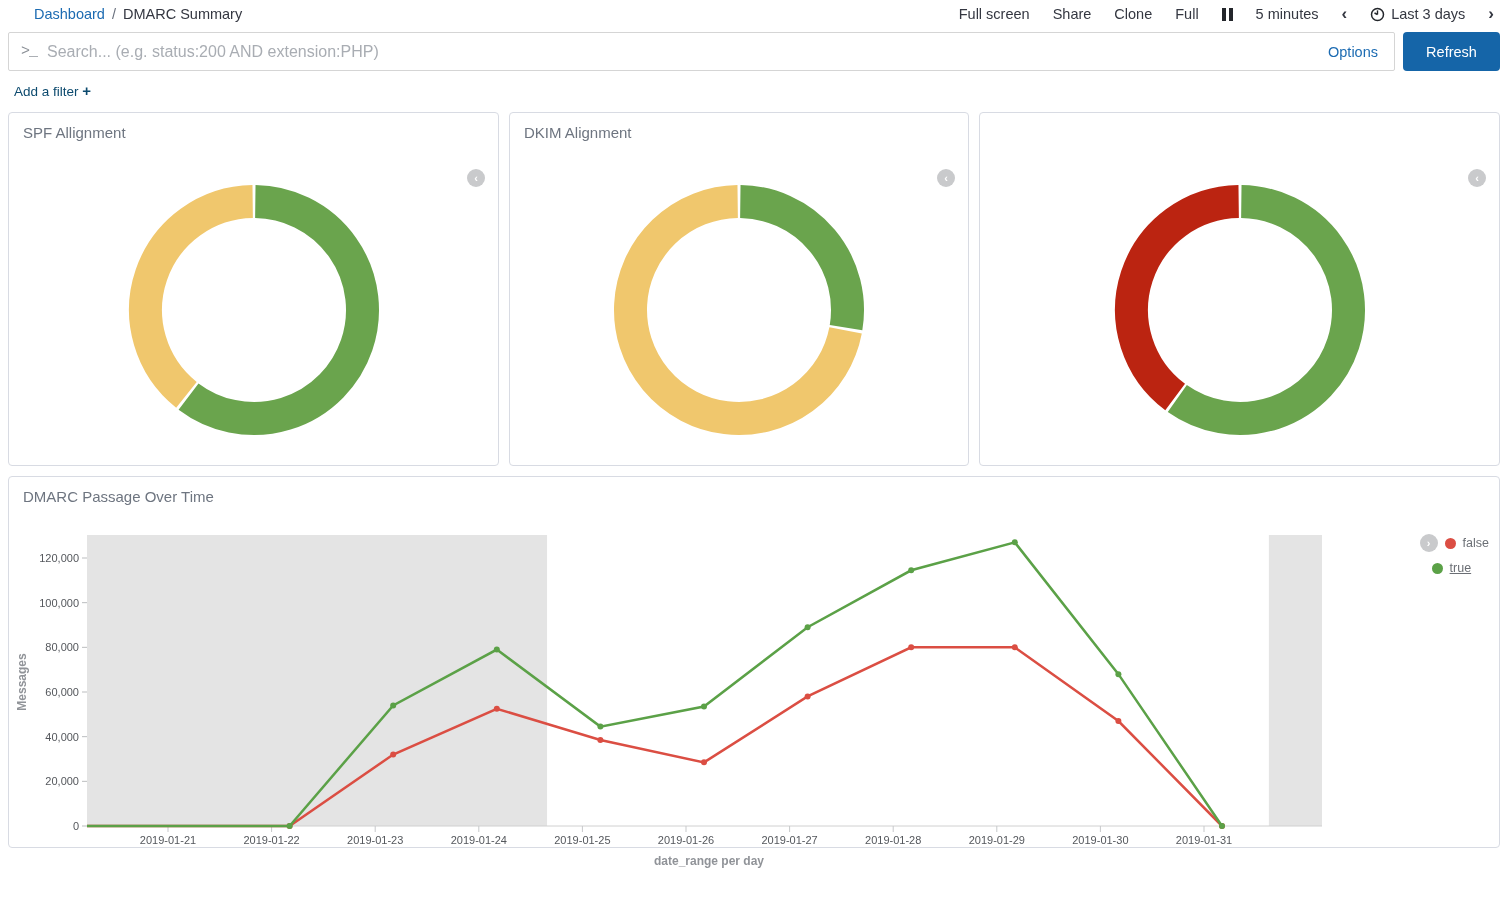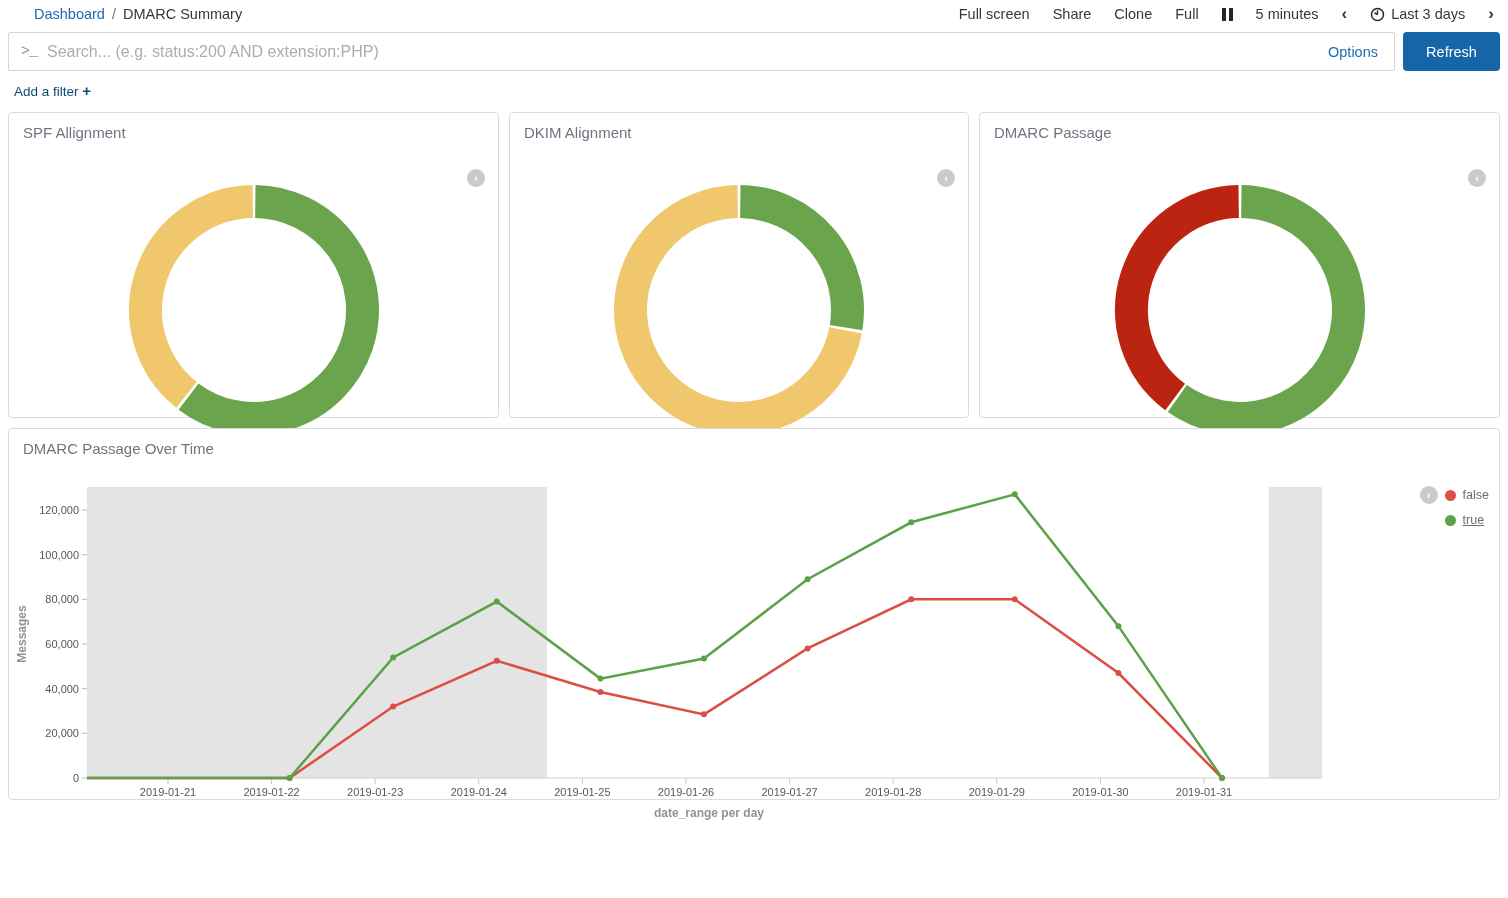--- a/index.html
+++ b/index.html
@@ -33,38 +33,38 @@
   .refresh-btn { width:97px; background:#1565A8; color:#fff; border:none; border-radius:4px;
     font-size:14.5px; font-family:inherit; cursor:pointer; }
 
   
   .filter-row { padding:11px 0 0 14px; font-size:13.5px; }
   .add-filter { color:#0c4a6e; cursor:pointer; }
   .add-filter b { font-size:15px; font-weight:700; }
 
   
   .panel-grid { display:grid; grid-template-columns:491px 460px auto; gap:10px;
-    margin:13px 8px 0 8px; height:306px; }
+    margin:13px 8px 0 8px; height:354px; }
   .panel { border:1px solid #D8DBE3; border-radius:4px; background:#fff; position:relative; }
   .panel-title { padding:11px 14px; font-size:15px; color:#6E7580; }
   .legend-toggle { position:absolute; top:56px; right:13px; width:18px; height:18px;
     border-radius:50%; background:#C9CACC; color:#fff; font-size:11px; font-weight:700;
     display:flex; align-items:center; justify-content:center; cursor:pointer; line-height:1; }
   .donut-svg { position:absolute; top:66px; left:50%; transform:translateX(-50%); }
 
   .big-panel { margin:10px 8px 0 8px; height:372px; border:1px solid #D8DBE3;
     border-radius:4px; background:#fff; position:relative; }
   .chart-svg { position:absolute; left:0; top:50px; }
 
   
   .line-legend { position:absolute; top:57px; right:10px; display:flex;
     flex-direction:column; gap:9px; z-index:2; }
   .line-legend .row { display:flex; align-items:center; gap:7px; font-size:12.5px;
     color:#6B6F75; cursor:pointer; }
-  .line-legend .row.second { margin-left:25px;text-decoration:underline; }
+  .line-legend .row.second { margin-left:12px;text-decoration:underline; }
   .legend-toggle-inline { width:18px; height:18px; border-radius:50%; background:#C9CACC;
     color:#fff; font-size:11px; font-weight:700; display:flex; align-items:center;
     justify-content:center; }
   .dot { width:11px; height:11px; border-radius:50%; display:inline-block; }
 </style>
 </head>
 <body>
 
 <div class="topbar">
   <div class="breadcrumb">
@@ -122,21 +122,20 @@
   </div>
   <div class="panel">
     <div class="panel-title">DKIM Alignment</div>
     <div class="legend-toggle">‹</div>
     <svg class="donut-svg" width="262" height="262" viewBox="0 0 262 262">
         <path d="M 132.32554459062433 22.508097391840963 A 108.5 108.5 0 0 1 238.04925876226866 148.68350074077094" fill="none" stroke="#6AA44D" stroke-width="33"></path>
         <path d="M 237.58525702415028 151.29366859628456 A 108.5 108.5 0 1 1 129.67445540937564 22.508097391840963" fill="none" stroke="#F0C76D" stroke-width="33"></path>
       </svg>
   </div>
   <div class="panel">
-    <div class="panel-title">DMARC Passage</div>
     <div class="legend-toggle">‹</div>
     <svg class="donut-svg" width="262" height="262" viewBox="0 0 262 262">
         <path d="M 132.32554459062433 22.508097391840963 A 108.5 108.5 0 1 1 68.30244775438969 219.5509285236974" fill="none" stroke="#6AA44D" stroke-width="33"></path>
         <path d="M 66.15767155315595 217.9926574004473 A 108.5 108.5 0 0 1 129.67445540937564 22.508097391840963" fill="none" stroke="#BB2411" stroke-width="33"></path>
       </svg>
   </div>
 </div>
 
 <div class="big-panel">
   <div class="panel-title">DMARC Passage Over Time</div>

